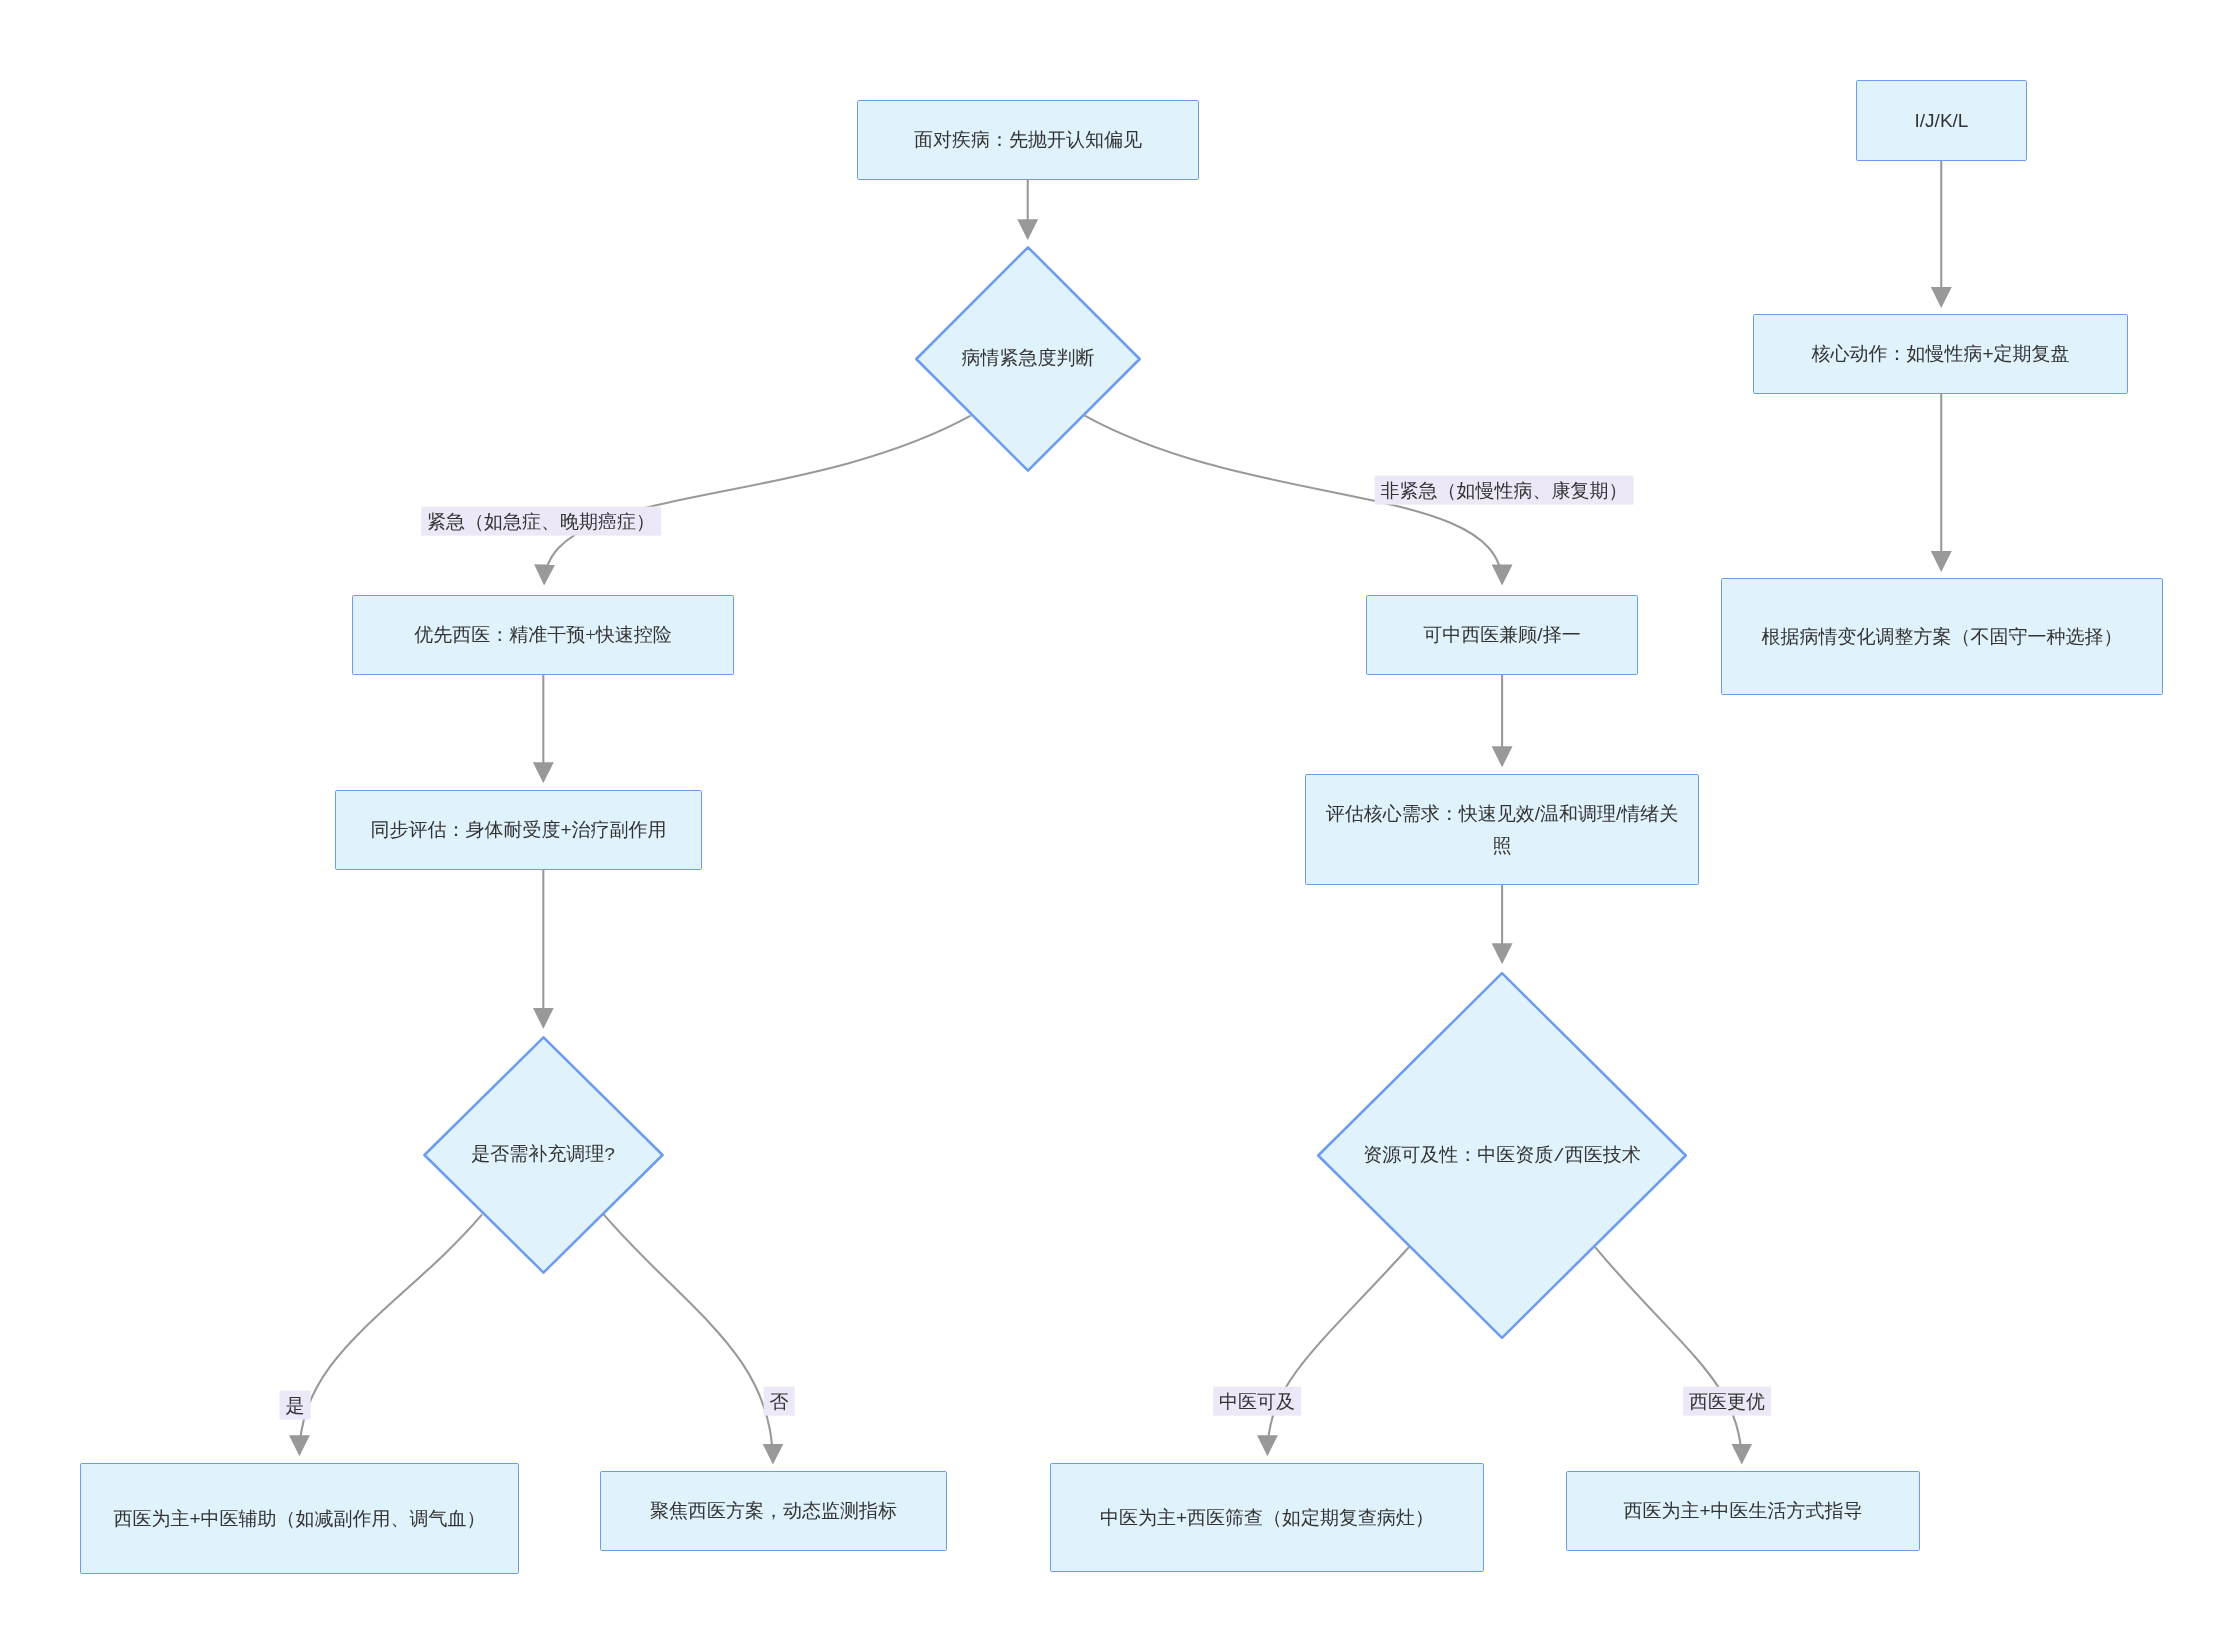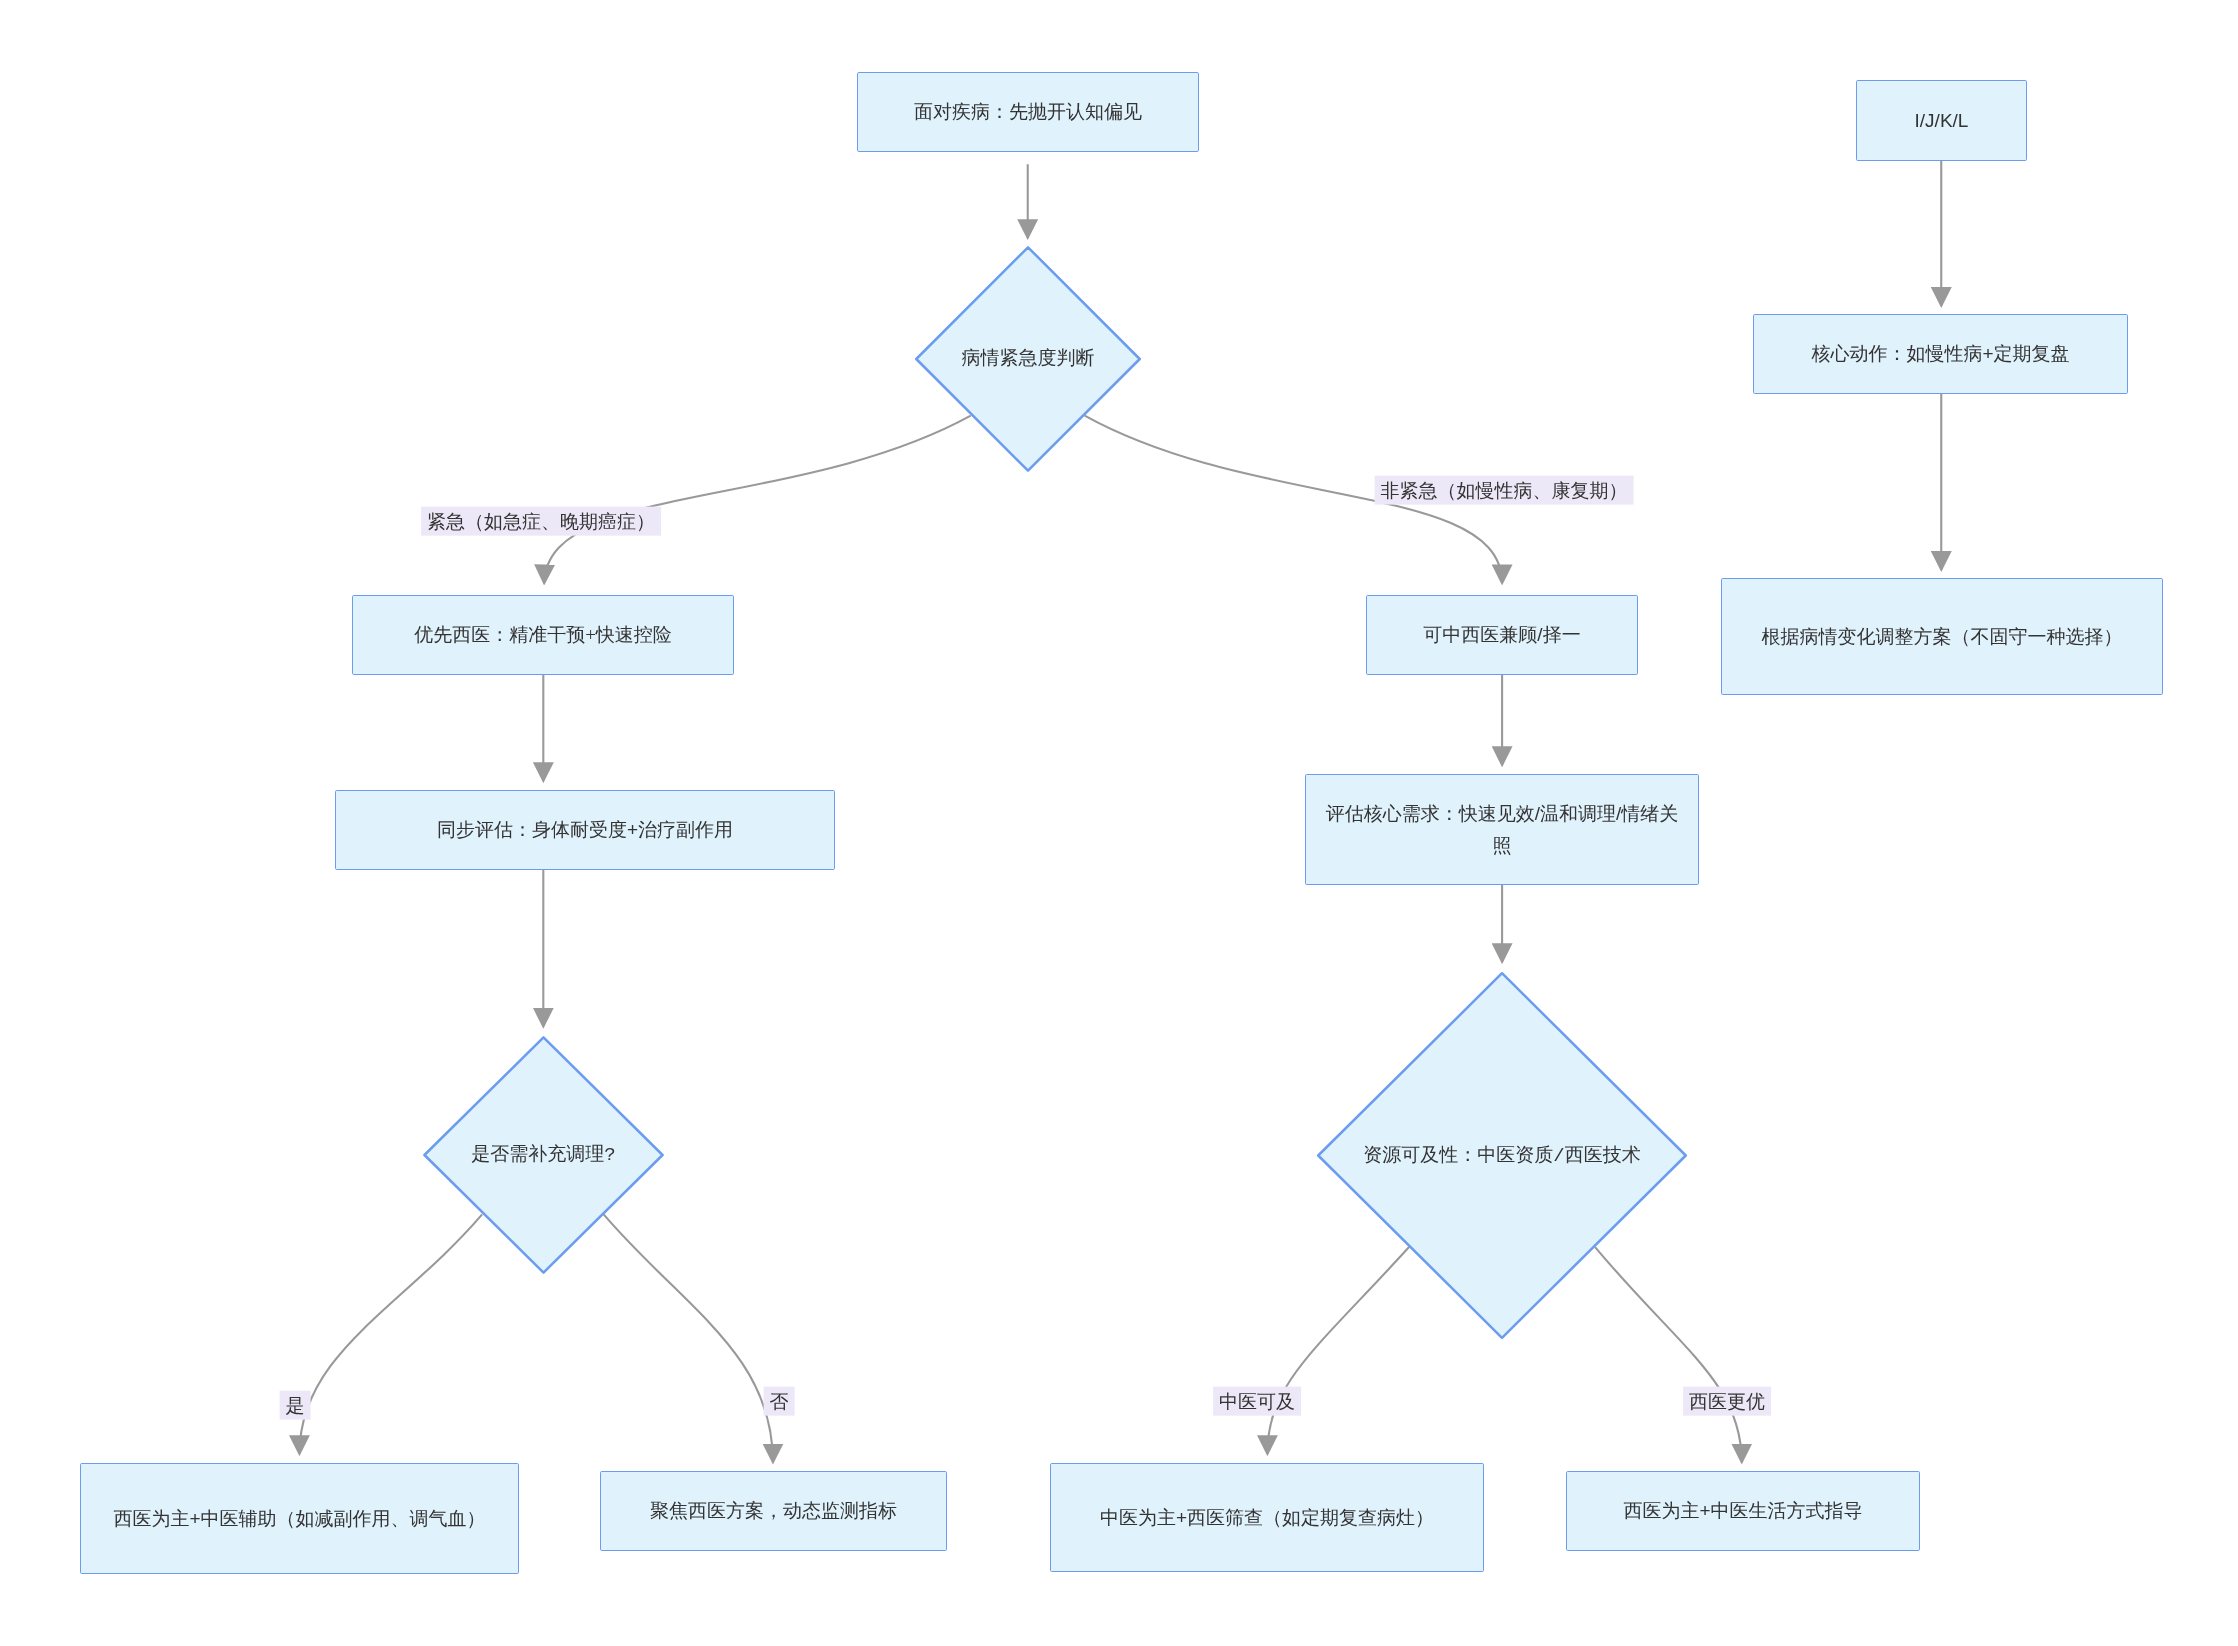--- a/index.html
+++ b/index.html
@@ -74,32 +74,32 @@
     <path class="edge" d="M2316,470 L2316,680" marker-end="url(#arrow)"></path>
   </svg>
 
   <span class="edge-label" style="left:541px;top:521px;">紧急（如急症、晚期癌症）</span>
   <span class="edge-label" style="left:1504px;top:490px;">非紧急（如慢性病、康复期）</span>
   <span class="edge-label" style="left:295px;top:1405px;">是</span>
   <span class="edge-label" style="left:779px;top:1401px;">否</span>
   <span class="edge-label" style="left:1257px;top:1401px;">中医可及</span>
   <span class="edge-label" style="left:1727px;top:1401px;">西医更优</span>
 
-  <div class="node" style="left:857px;top:72px;width:342px;height:80px;">面对疾病：先抛开认知偏见</div>
+  <div class="node" style="left:857px;top:100px;width:342px;height:80px;">面对疾病：先抛开认知偏见</div>
 
   <div class="diamond" style="left:914px;top:245px;width:228px;height:228px;">
     <svg viewBox="0 0 100 100" preserveAspectRatio="none">
       <polygon points="50,1 99,50 50,99 1,50"></polygon>
     </svg>
     <span class="lbl">病情紧急度判断</span>
   </div>
 
   <div class="node" style="left:352px;top:595px;width:382px;height:80px;font-family:Liberation Serif, serif;">优先西医：精准干预+快速控险</div>
 
-  <div class="node" style="left:335px;top:790px;width:500px;height:80px;">同步评估：身体耐受度+治疗副作用</div>
+  <div class="node" style="left:335px;top:790px;width:367px;height:80px;">同步评估：身体耐受度+治疗副作用</div>
 
   <div class="diamond" style="left:422px;top:1035px;width:243px;height:240px;">
     <svg viewBox="0 0 100 100" preserveAspectRatio="none">
       <polygon points="50,1 99,50 50,99 1,50"></polygon>
     </svg>
     <span class="lbl">是否需补充调理?</span>
   </div>
 
   <div class="node" style="left:80px;top:1463px;width:439px;height:111px;">西医为主+中医辅助（如减副作用、调气血）</div>
 

